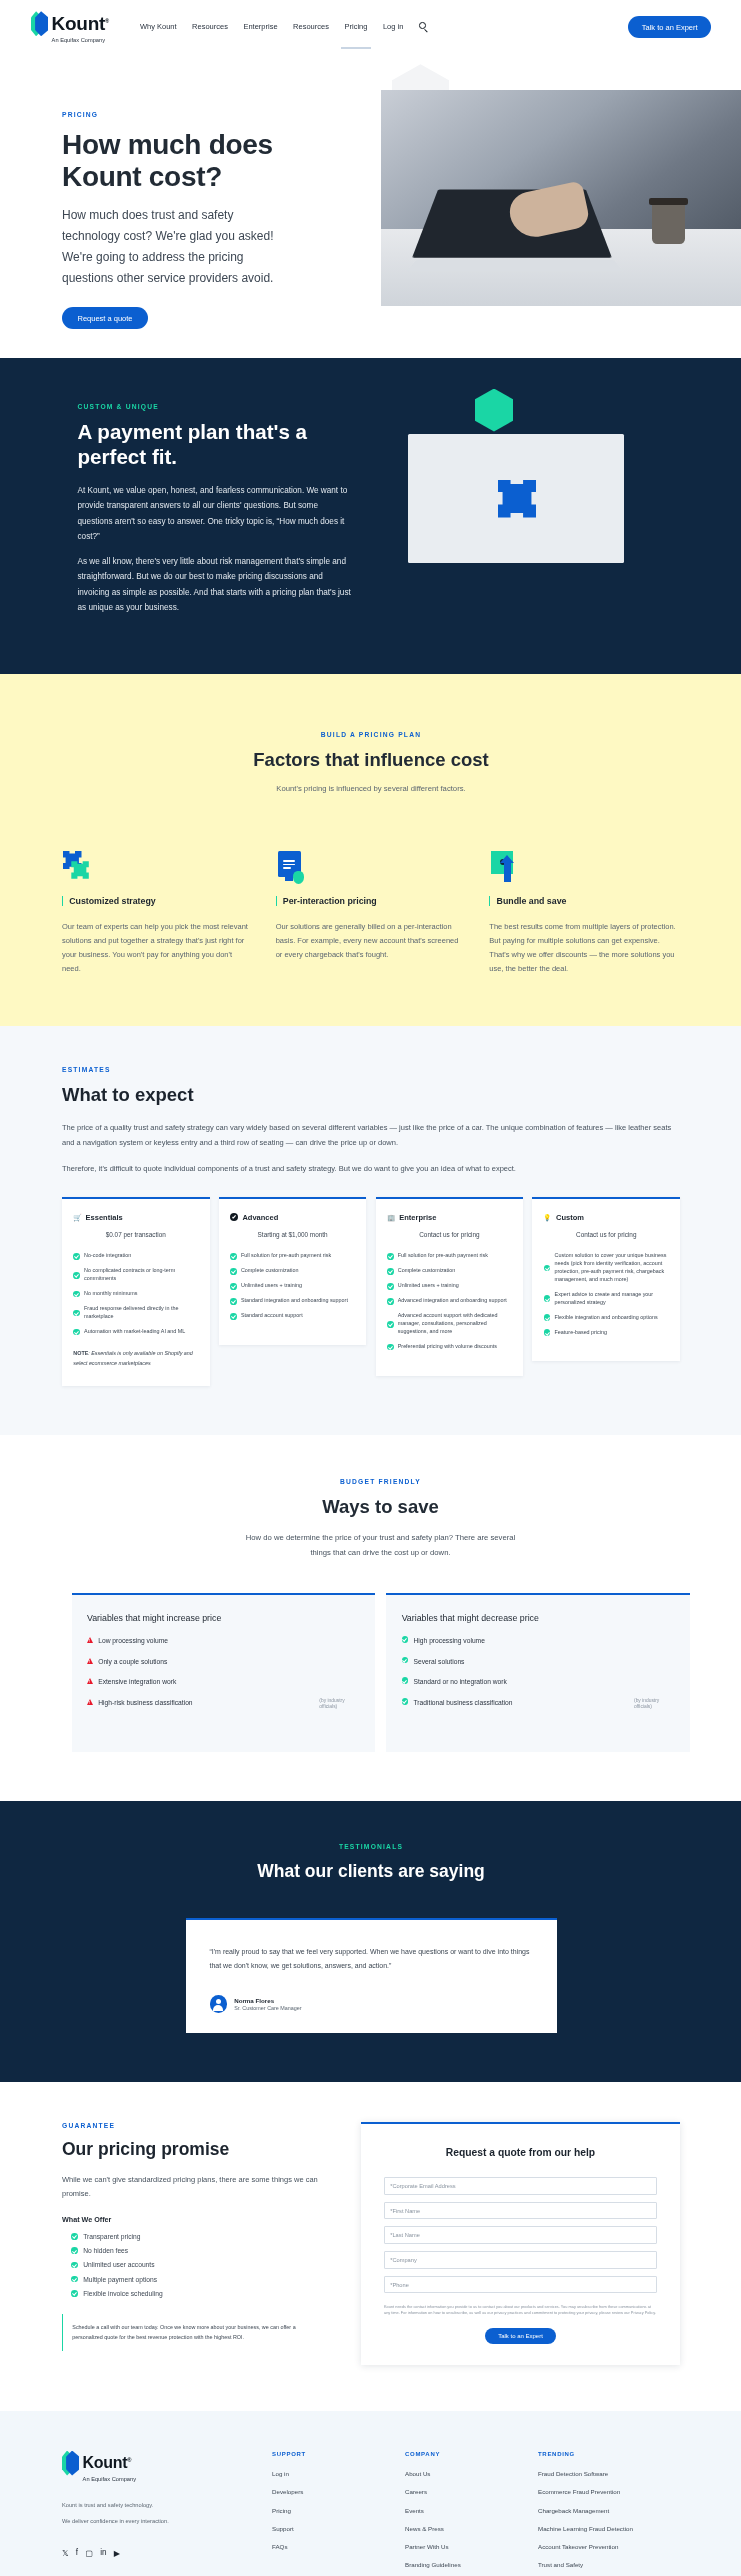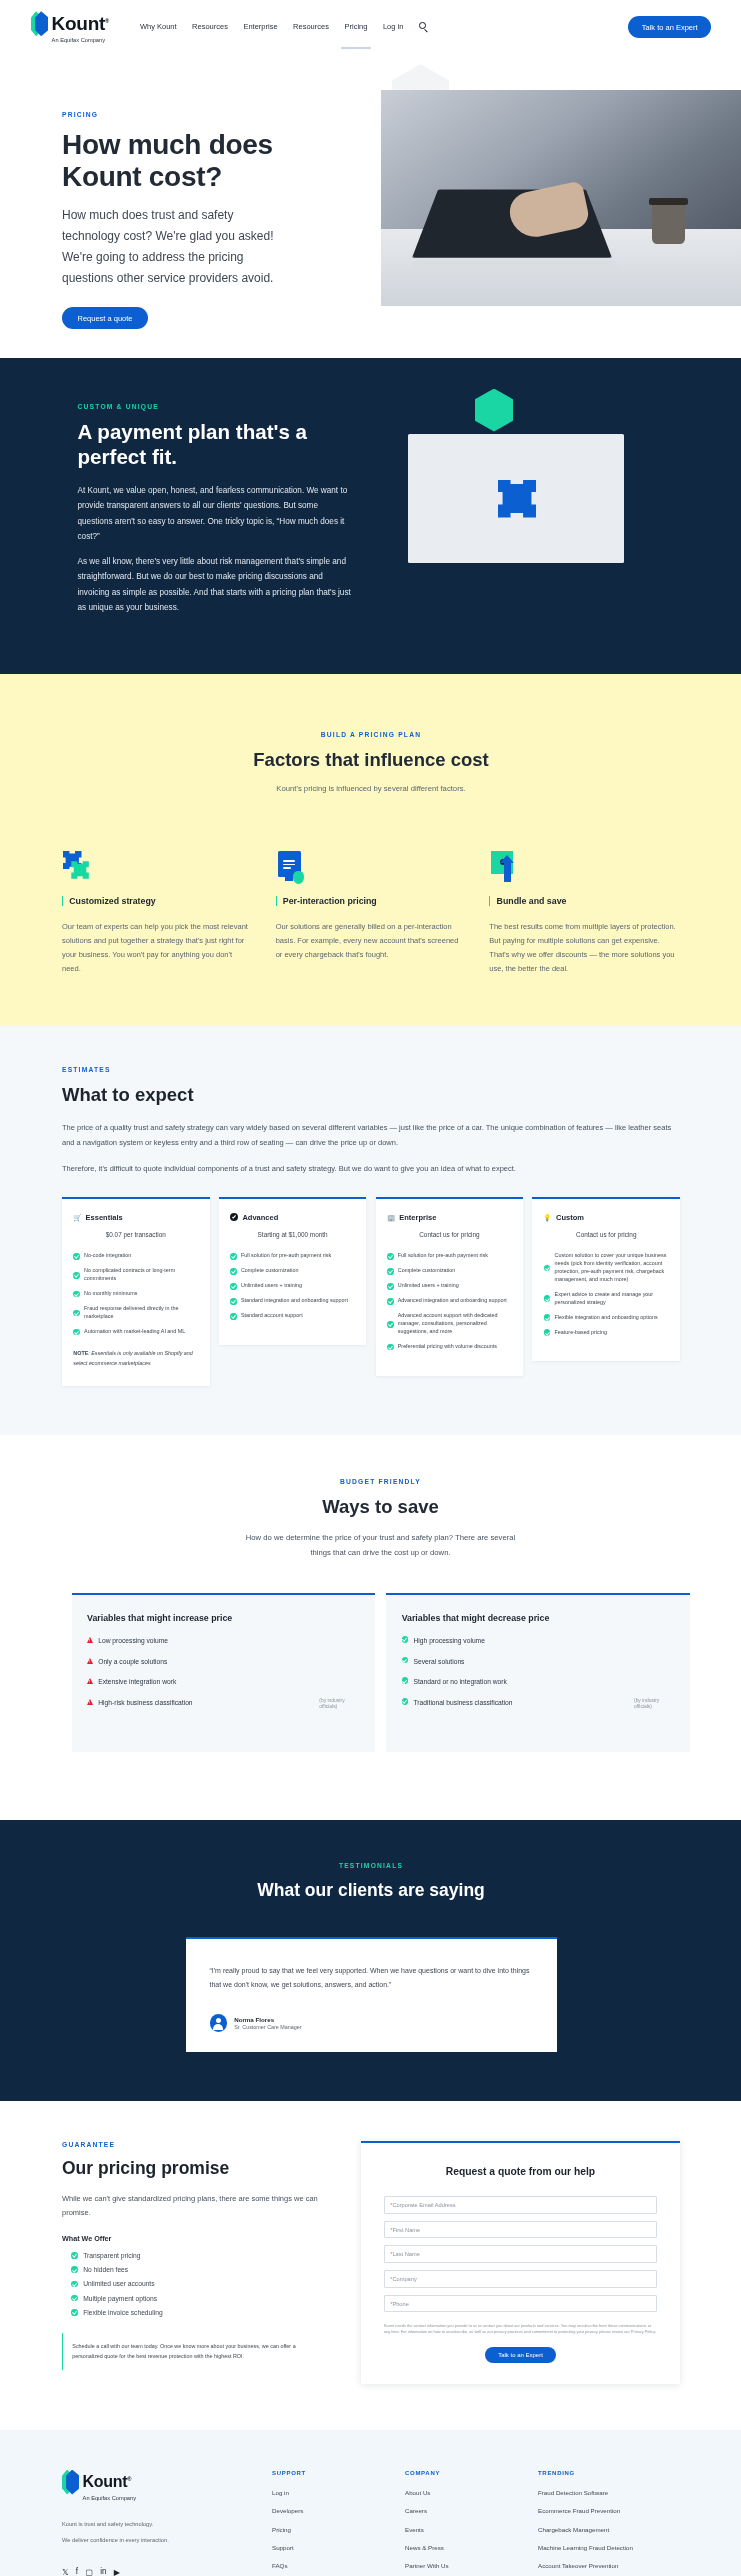--- a/index.html
+++ b/index.html
@@ -127,25 +127,25 @@
   .tier-price { font-size:6.4px; color:#3d4753; margin:9.3px 0 14.4px; text-align:center; }
   .feat { display:flex; gap:4.1px; margin-bottom:7.2px; align-items:center;}
   .check { flex:none; width:6.7px; height:6.7px; border-radius:50%; background:#1ad6a5; position:relative; }
   .check::after { content:""; position:absolute; left:1.8px; top:1.3px; width:1.5px; height:3.1px;
       border:solid #fff; border-width:0 0.8px 0.8px 0; transform:rotate(42deg); }
   .feat span { font-size:5.4px; line-height:1.45; color:#3d4753; }
   .tier-note { font-size:5.4px; line-height:1.8; color:#3d4753; margin-top:13.4px; font-style:italic; }
   .tier-note b { font-style:normal; }
 
   
-  .save { background:#fff; padding:43px 0 68px; text-align:center;margin-left:19px; }
+  .save { background:#fff; padding:43px 0 49px; text-align:center;margin-left:19px; }
   .save-sub { font-size:7.7px; line-height:1.9; color:#47525e; margin:13.4px auto 0; max-width:289px; }
   .save-grid { display:flex; gap:11.3px; margin-top:33px; text-align:left; }
   .save-card { flex:1; background:#f5f8fb; border-top:2.1px solid #0b5fd0; padding:17.5px 15.5px 31px; min-height:124px; }
-  .save-card h3 { font-size:8.8px; font-weight:700; color:#1c242e; margin-bottom:13.4px; }
+  .save-card h3 { font-size:8.8px; font-weight:400; color:#1c242e; margin-bottom:13.4px; }
   .save-row { display:flex; align-items:flex-start; gap:5.2px; margin-bottom:10.3px; }
   .warn { flex:none; width:0;height:0;border-left:3.6px solid transparent;border-right:3.6px solid transparent;border-bottom:6.2px solid #e8192c; position:relative; margin-top:1px;}
   .warn::after{content:"!"; position:absolute; left:-1px; top:1px; font-size:4.1px; color:#fff; font-weight:700;}
   .save-row .txt { font-size:6.7px; line-height:1.55; color:#2b3440; flex:1; }
   .save-row .aside { font-size:4.9px; line-height:1.3; color:#8a94a0; width:40px; flex:none; }
 
   
   .testi { background:#0f2741; padding:42px 0 49px; text-align:center; }
   .testi h2 { font-size:17.5px; font-weight:700; color:#fff; margin-top:11.3px; }
   .testi-card { width:371px; margin:36px auto 0; background:#fff; border-top:2.1px solid #0b5fd0;

